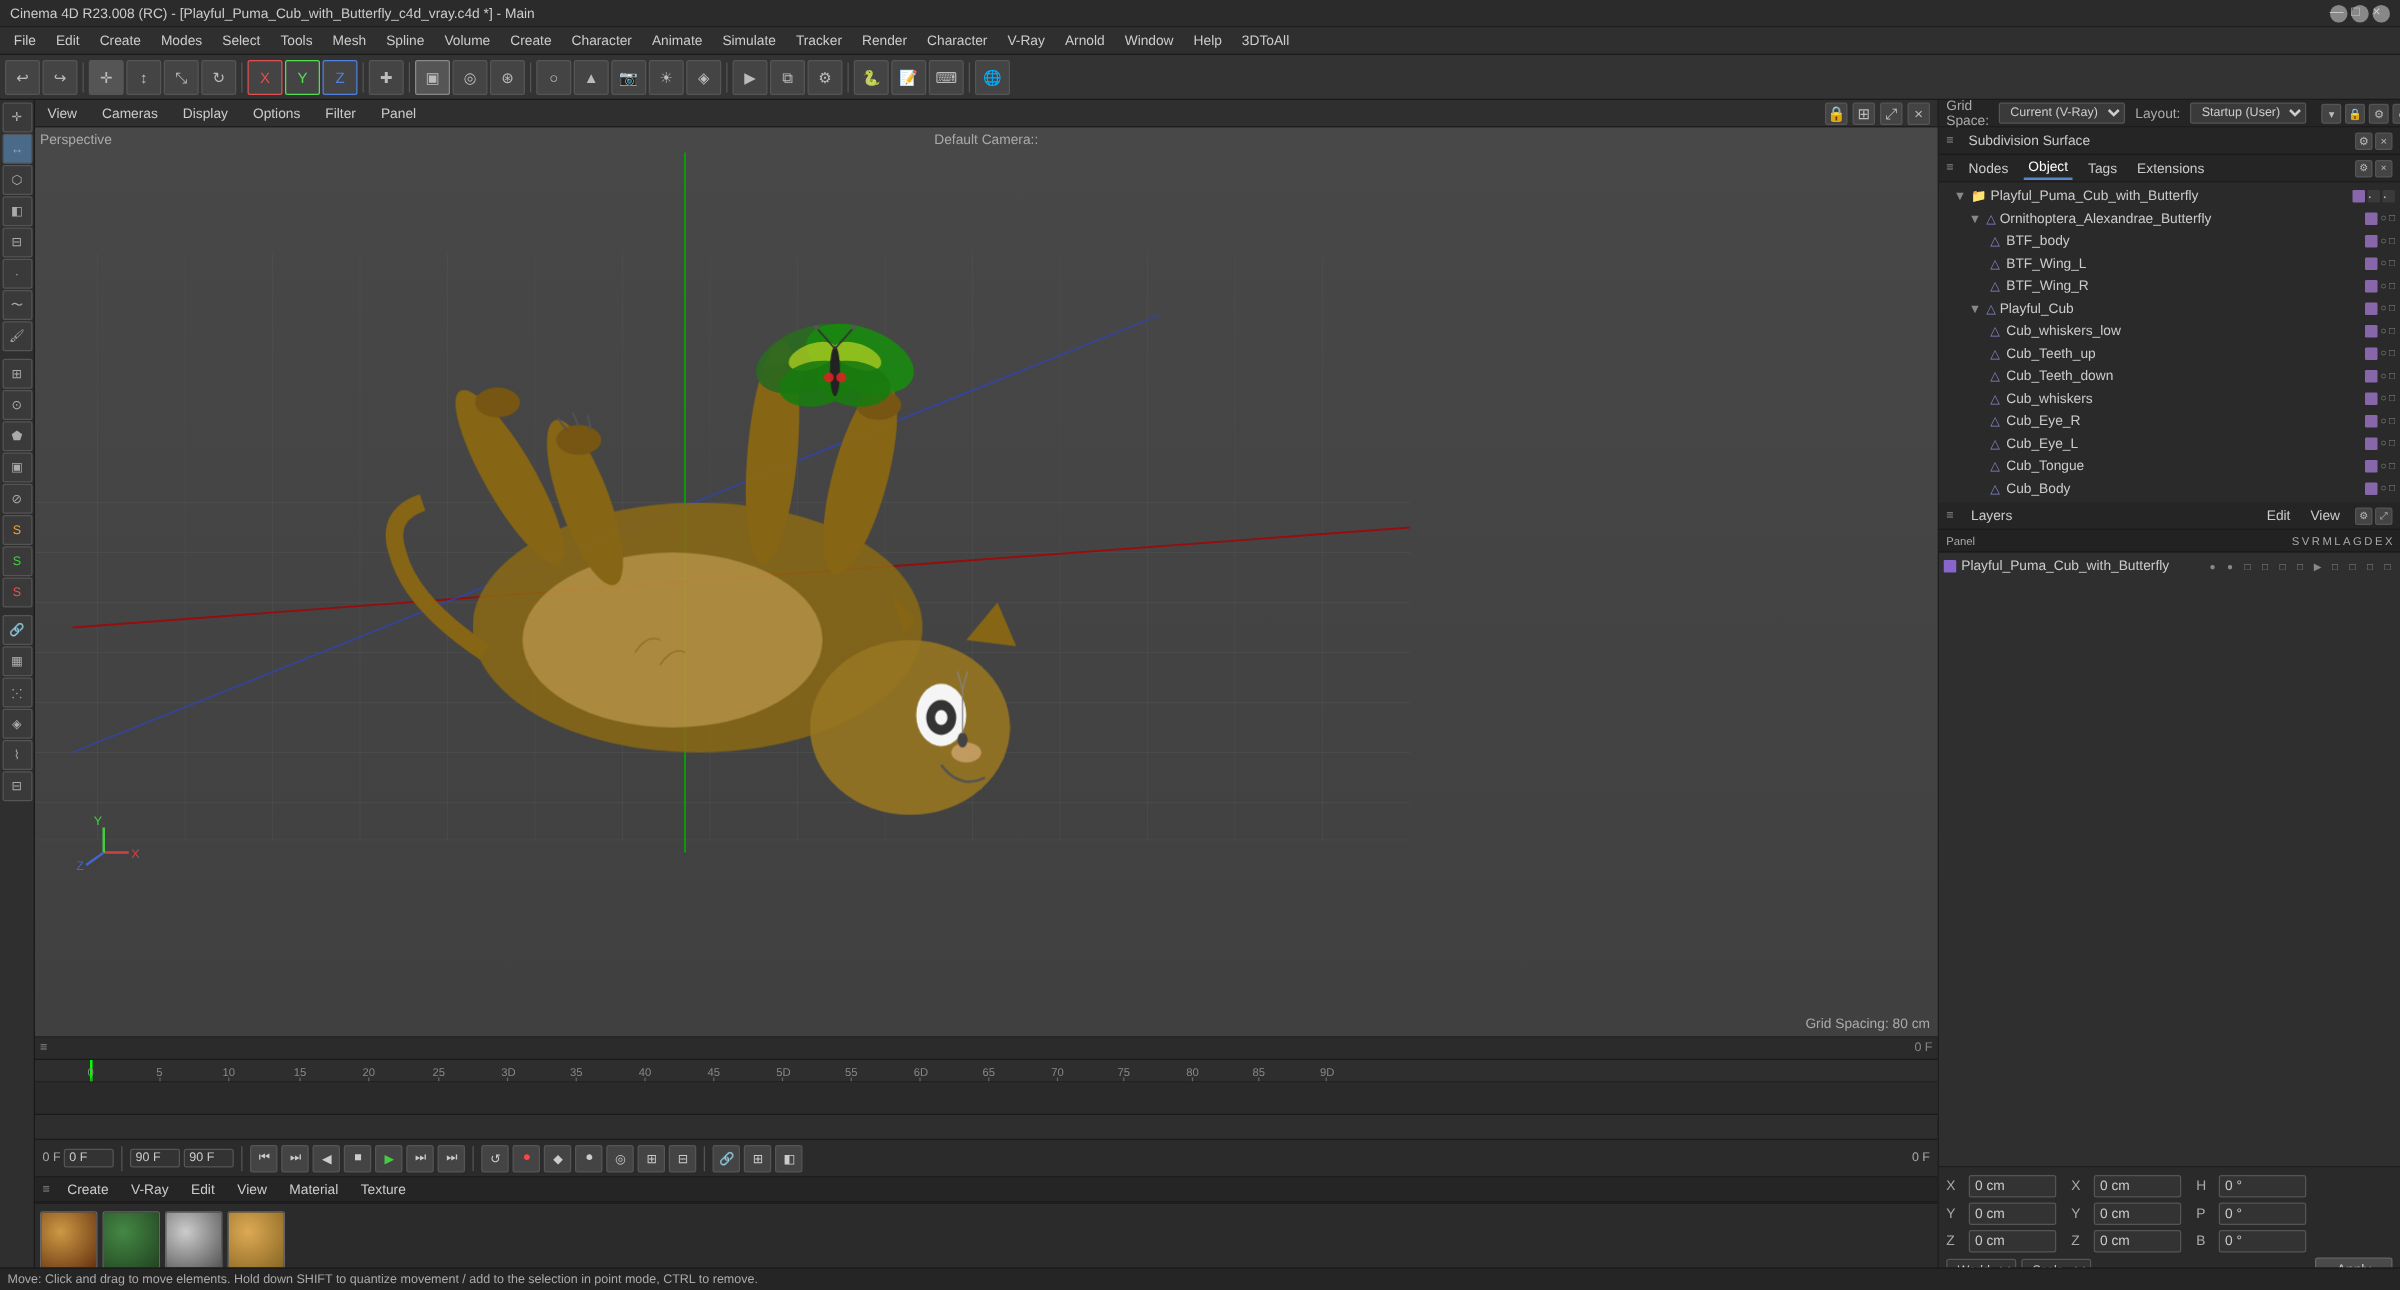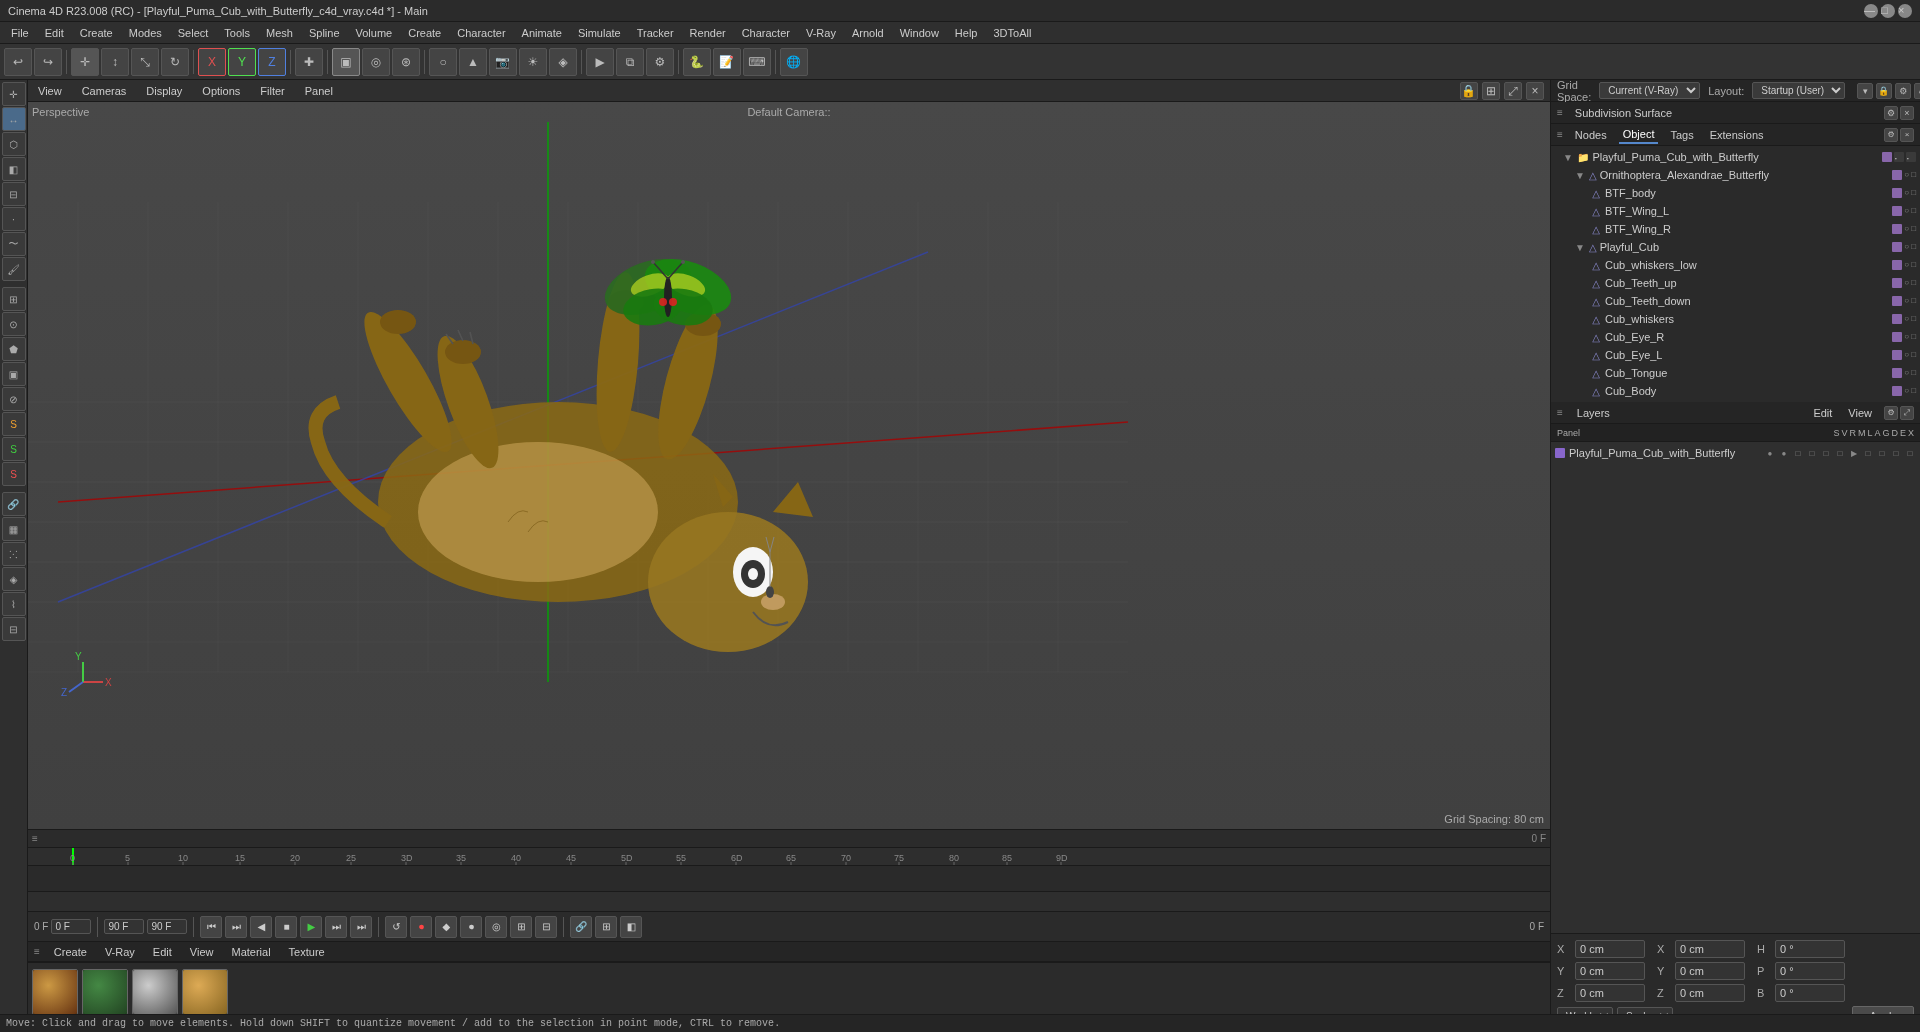--- a/index.html
+++ b/index.html
@@ -373,21 +373,21 @@
     
     #status-bar {
       height: 18px;
       background: #252525;
       display: flex; align-items: center;
       padding: 0 6px;
       border-top: 1px solid #1a1a1a;
       font-size: 10px;
       color: #aaa;
       position: absolute;
-      bottom: 0; left: 0; right: 0; font-family: Liberation Mono, monospace;
+      bottom: 0; left: 0; right: 0;
     }
 
     
     #viewport-svg {
       position: absolute;
       top: 0; left: 0;
       width: 100%; height: 100%;
       pointer-events: none;
     }
 

